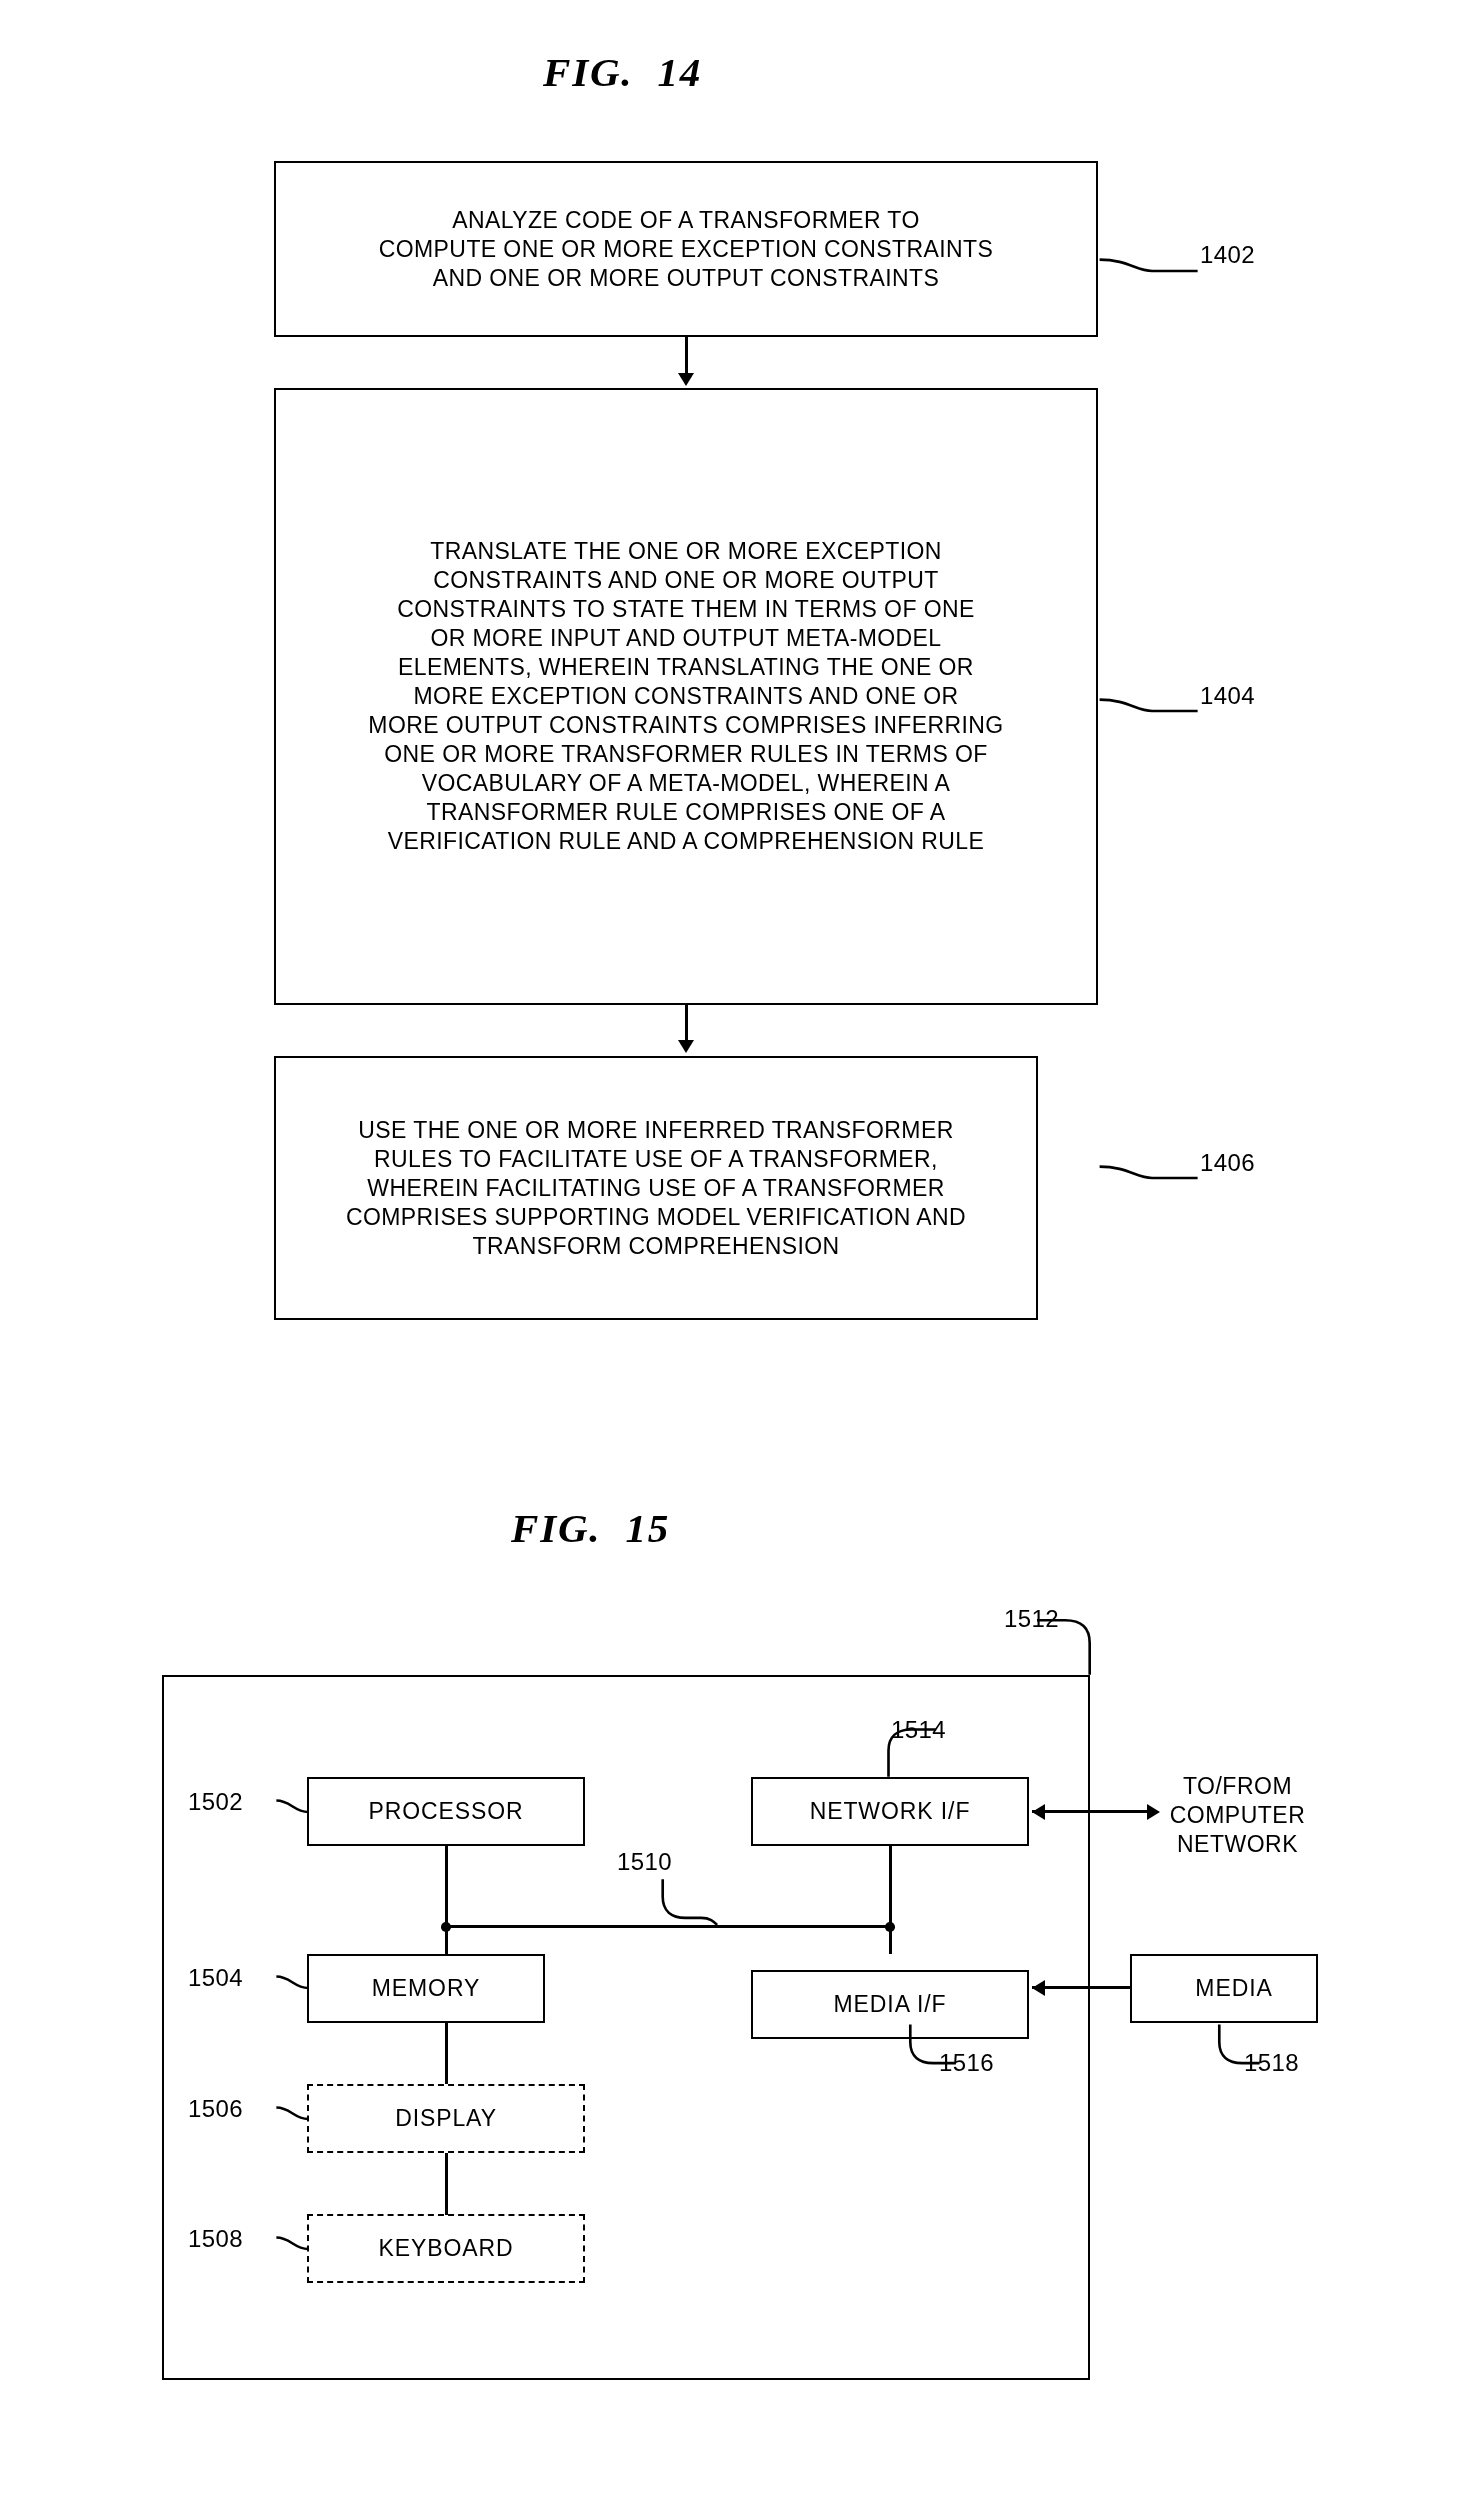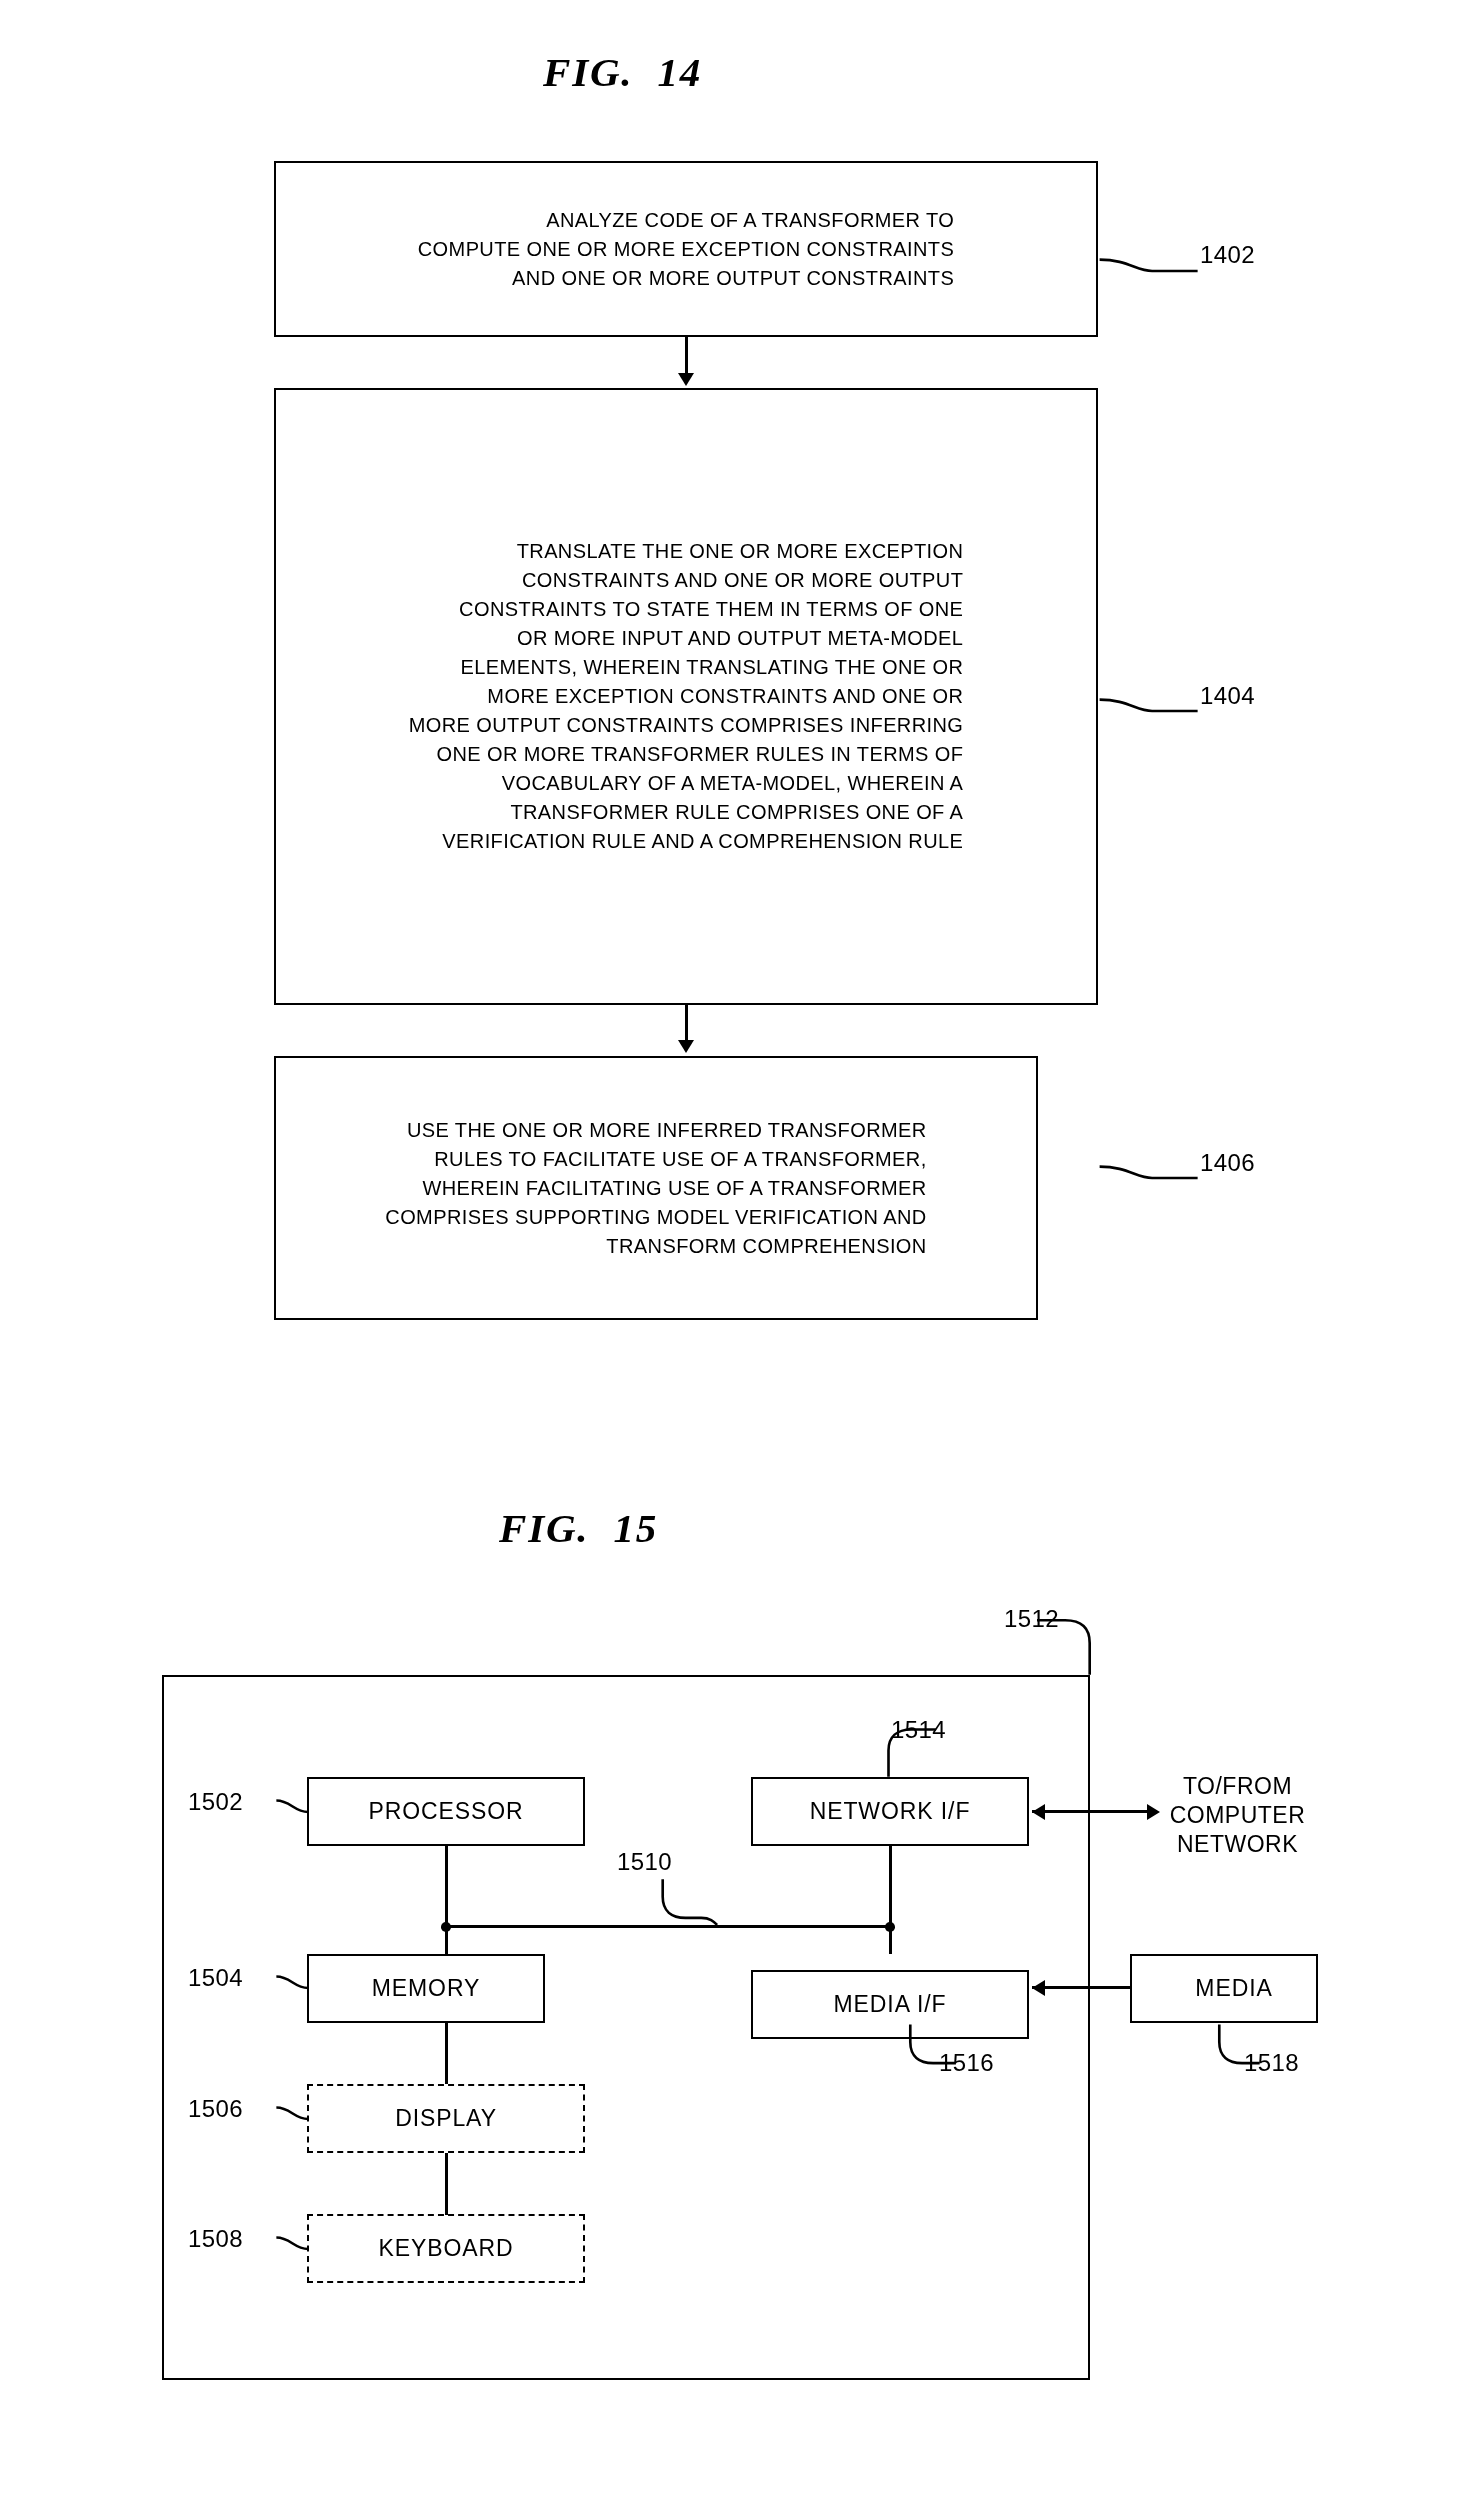--- a/index.html
+++ b/index.html
@@ -39,26 +39,25 @@
     border: 2.6px solid #000;
     box-sizing: border-box;
     background: #fff;
     display: flex;
     align-items: center;
     justify-content: center;
     text-align: center;
   }
   .flow-box .txt {
     font-family: "Liberation Sans", sans-serif;
-    font-size: 20px;
+    font-size: 23px;
     line-height: 29px;
     letter-spacing: 0.4px;
     white-space: pre-line;
     padding: 0 8.8px;
-    text-align: right;
   }
 
   .arrow-v {
     position: absolute;
     width: 2.6px;
     background: #000;
   }
   .arrow-head-down {
     position: absolute;
     width: 0; height: 0;
@@ -178,21 +177,21 @@
 RULES TO FACILITATE USE OF A TRANSFORMER,
 WHEREIN FACILITATING USE OF A TRANSFORMER
 COMPRISES SUPPORTING MODEL VERIFICATION AND
 TRANSFORM COMPREHENSION</div>
   </div>
   <svg class="lead-svg" style="left:1092px; top:1136px; width:150px; height:70px;" viewBox="0 0 170 80" width="150" height="70">
     <path d="M8,35 C40,35 50,48 68,48 L120,48" stroke="#000" stroke-width="3" fill="none"></path>
   </svg>
   <div class="ref-num" style="left:1200px; top:1149px;">1406</div>
 
-  <div class="fig-title" style="left:499px; top:1504px;">FIG.  15</div>
+  <div class="fig-title" style="left:511px; top:1504px;">FIG.  15</div>
 
   <div class="outer-box" style="left:162px; top:1675px; width:928px; height:705px;"></div>
   <svg class="lead-svg" style="left:986px; top:1608px; width:167px; height:79px;" viewBox="0 0 190 90" width="167" height="79">
     <path d="M118,76 L118,40 C118,22 108,14 90,14 L58,14" stroke="#000" stroke-width="3" fill="none"></path>
   </svg>
   <div class="ref-num" style="left:1004px; top:1605px;">1512</div>
 
   <div class="comp-box" style="left:307px; top:1777px; width:278px; height:69px;">
     <div class="txt">PROCESSOR</div>
   </div>

